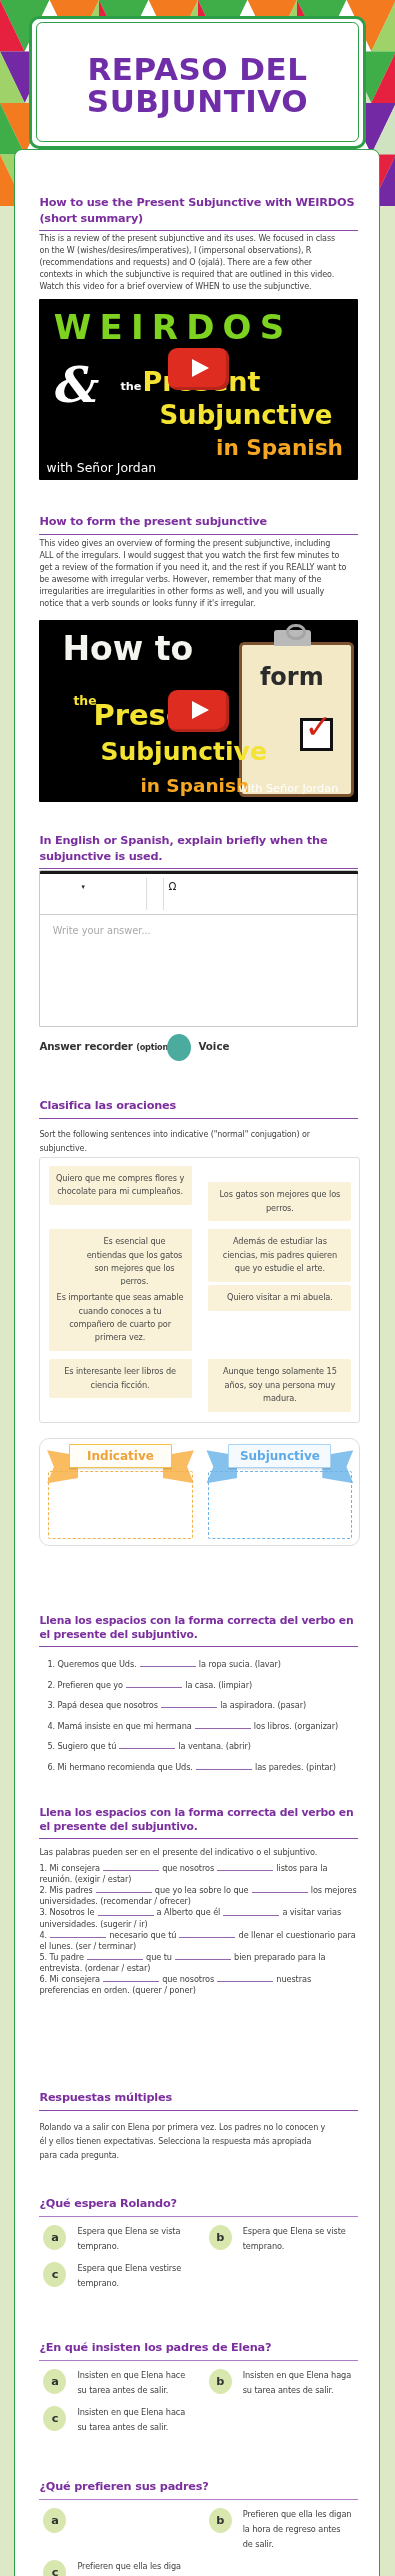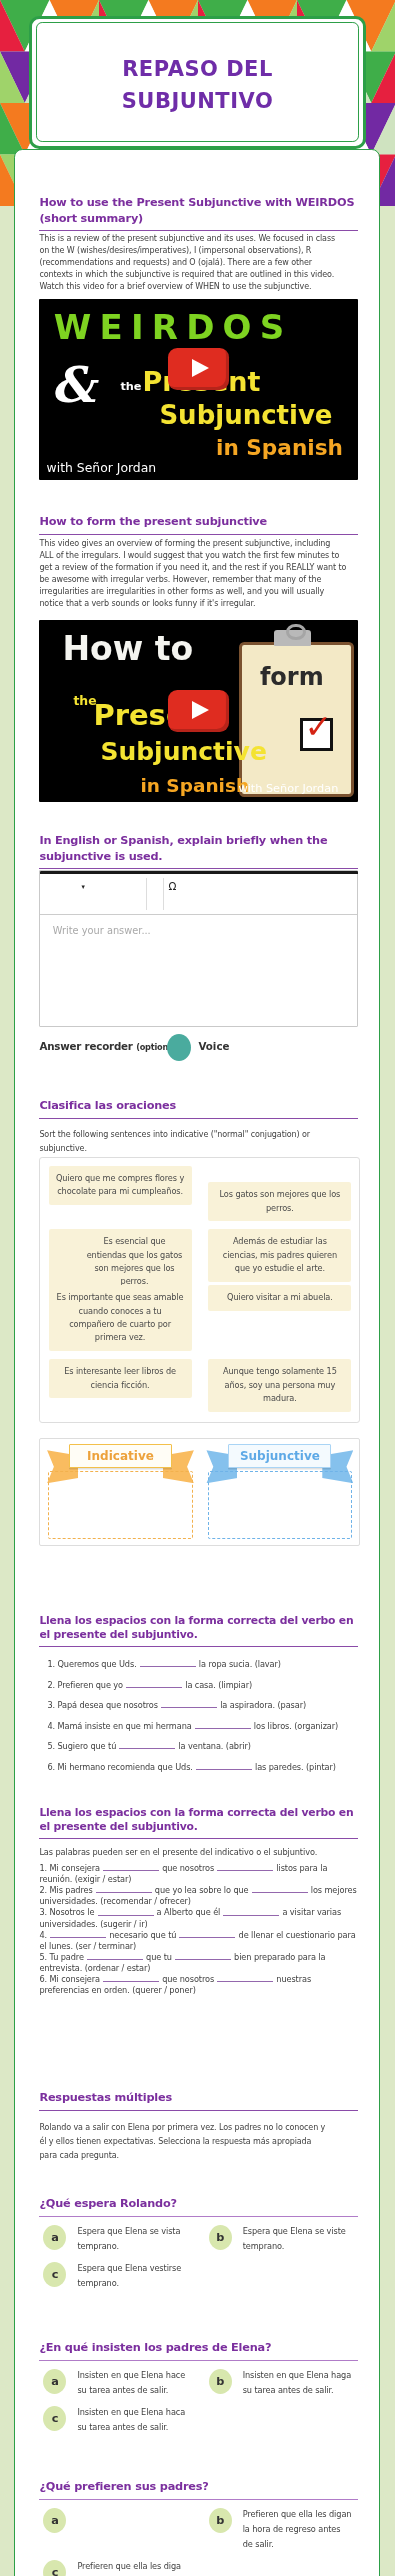--- a/index.html
+++ b/index.html
@@ -6,21 +6,21 @@
   body{width:396px;font-family:"DejaVu Sans","Liberation Sans",sans-serif;}
   #page{position:relative;width:396px;height:3587px;background:#dce8c6;overflow:hidden;}
   .abs{position:absolute;}
 
   
   #mosaic{left:0;top:0;width:396px;height:206px;}
 
   
   #title-card{left:29px;top:15.5px;width:331px;height:127px;background:#fff;border:3.6px solid #2d9f48;border-radius:10.3px;}
   #title-card .inner{position:absolute;left:3.6px;top:3.6px;right:3.6px;bottom:3.6px;border:1px solid #2d9f48;border-radius:6.2px;}
-  #page-title{position:absolute;left:0;right:0;top:34px;text-align:center;color:#6f2da8;font-size:21px;font-weight:700;line-height:32px;letter-spacing:0.5px;}
+  #page-title{position:absolute;left:0;right:0;top:34px;text-align:center;color:#6f2da8;font-size:31px;font-weight:700;line-height:32px;letter-spacing:0.5px;}
   #page-title span{display:inline-block;max-width:227px;}
 
   
   #main-card{left:14.4px;top:149px;width:364px;height:3417px;background:#fff;border:1.5px solid #2d9f48;border-radius:8.2px;}
   .cx{left:24px;width:319px;}
 
   h2.sec{margin:0;color:#7b2f9e;font-size:11.3px;font-weight:600;line-height:15.5px;letter-spacing:-0.2px;border-bottom:1px solid #8a4ba8;padding-bottom:4.1px;}
   .para{color:#3f3f3f;font-size:8px;line-height:12px;letter-spacing:-0.1px;}
 
   
@@ -45,21 +45,21 @@
   .rec-label small{font-size:8.2px;font-weight:700;}
   .voice-dot{position:absolute;left:128px;top:0px;width:24px;height:27px;background:#4aab9e;border-radius:50%;}
   .voice-txt{position:absolute;left:159px;top:6.2px;font-size:10.3px;font-weight:700;}
 
   
   #cards-box{height:264px;background:#fff;border:0.5px solid #ddd;border-radius:3.1px;}
   .scard{position:absolute;width:143px;background:#f9f2d8;border-radius:2.1px;padding:6.2px 7.2px;box-sizing:border-box;
          color:#4a4a4a;font-size:8.2px;line-height:13.4px;text-align:center;letter-spacing:-0.1px;}
 
   
-  #bins-box{height:106px;background:#fff;border:0.5px solid #ddd;border-radius:2px;}
+  #bins-box{height:106px;background:#fff;border:0.5px solid #ddd;border-radius:10px;}
   .bin{position:absolute;top:0;width:155px;height:100%;}
   .bin .tail{position:absolute;top:11.3px;width:31px;height:33px;}
   .bin .tail.l{left:4.1px;clip-path:polygon(0 0,100% 16%,100% 84%,0 100%,22% 50%);}
   .bin .tail.r{right:4.1px;clip-path:polygon(0 16%,100% 0,78% 50%,100% 100%,0 84%);}
   .bin .label{position:absolute;left:26px;top:5.2px;width:103px;height:24px;box-sizing:border-box;text-align:center;
               font-size:12px;font-weight:600;line-height:23px;background:#fffdf6;border-radius:1px;box-shadow:0 1.5px 0 rgba(0,0,0,0.12);}
   .bin .drop{position:absolute;left:5.2px;right:5.2px;top:32px;bottom:6.2px;border-radius:2.1px;}
   .bin.orange .tail{background:#f9bc60;}
   .bin.orange .label{border:1px solid #f3c04a;color:#eda23c;}
   .bin.orange .drop{border:1px dashed #f2b14e;}

